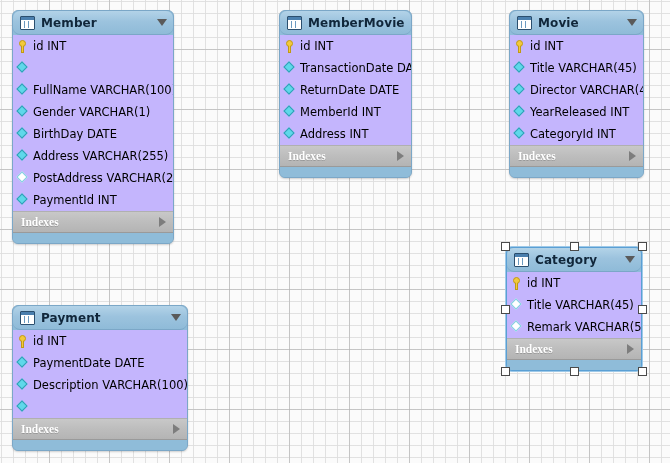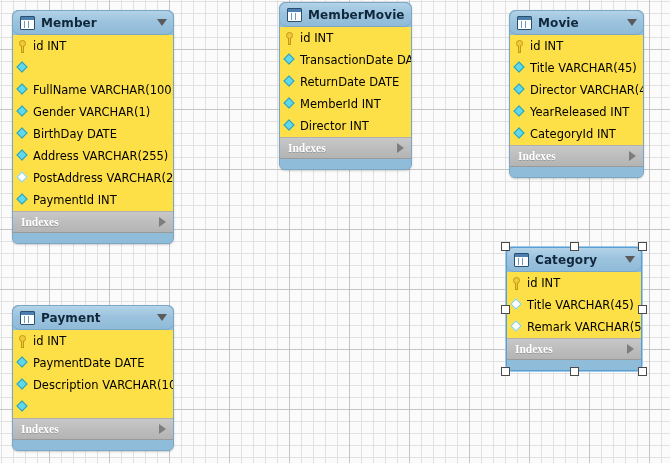--- a/index.html
+++ b/index.html
@@ -67,21 +67,21 @@
   }
   .tbl-caret{
     margin-left:auto;flex:0 0 auto;
     width:0;height:0;
     border-left:5px solid transparent;
     border-right:5px solid transparent;
     border-top:7px solid #5a5a5a;
   }
 
   .tbl-body{
-    background:#fde047;
+    background:#c4b5fd;
     border-bottom:1px solid #b0b0b0;
   }
   .row{
     height:22px;display:flex;align-items:center;
     padding-left:4px;gap:4px;
     white-space:nowrap;
   }
   .row-label{
     font-size:11.5px;color:#000;
   }
@@ -196,21 +196,21 @@
           <span class="ic ic-dia"></span>
           <span class="row-label">PaymentId INT</span>
         </div>
       </div>
       <div class="tbl-foot">
         <span class="tbl-foot-label">Indexes</span>
         <span class="tbl-foot-arrow"></span>
       </div>
       <div class="tbl-strip"></div>
     </div>
-    <div class="tbl" style="left: 279px; top: 2px; width: 133px;">
+    <div class="tbl" style="left: 279px; top: 10px; width: 133px;">
       <div class="tbl-head">
         <span class="tbl-icon ic"></span>
         <span class="tbl-title">MemberMovie</span>
         <span class="tbl-caret"></span>
       </div>
       <div class="tbl-body">
         <div class="row">
           <span class="ic ic-key"></span>
           <span class="row-label">id INT</span>
         </div>
@@ -221,21 +221,21 @@
         <div class="row">
           <span class="ic ic-dia"></span>
           <span class="row-label">ReturnDate DATE</span>
         </div>
         <div class="row">
           <span class="ic ic-dia"></span>
           <span class="row-label">MemberId INT</span>
         </div>
         <div class="row">
           <span class="ic ic-dia"></span>
-          <span class="row-label">Director INT</span>
+          <span class="row-label">Address INT</span>
         </div>
       </div>
       <div class="tbl-foot">
         <span class="tbl-foot-label">Indexes</span>
         <span class="tbl-foot-arrow"></span>
       </div>
       <div class="tbl-strip"></div>
     </div>
     <div class="tbl" style="left: 509px; top: 10px; width: 135px;">
       <div class="tbl-head">
@@ -264,21 +264,21 @@
           <span class="ic ic-dia"></span>
           <span class="row-label">CategoryId INT</span>
         </div>
       </div>
       <div class="tbl-foot">
         <span class="tbl-foot-label">Indexes</span>
         <span class="tbl-foot-arrow"></span>
       </div>
       <div class="tbl-strip"></div>
     </div>
-    <div class="tbl" style="left: 12px; top: 305px; width: 162px;">
+    <div class="tbl" style="left: 12px; top: 305px; width: 176px;">
       <div class="tbl-head">
         <span class="tbl-icon ic"></span>
         <span class="tbl-title">Payment</span>
         <span class="tbl-caret"></span>
       </div>
       <div class="tbl-body">
         <div class="row">
           <span class="ic ic-key"></span>
           <span class="row-label">id INT</span>
         </div>

